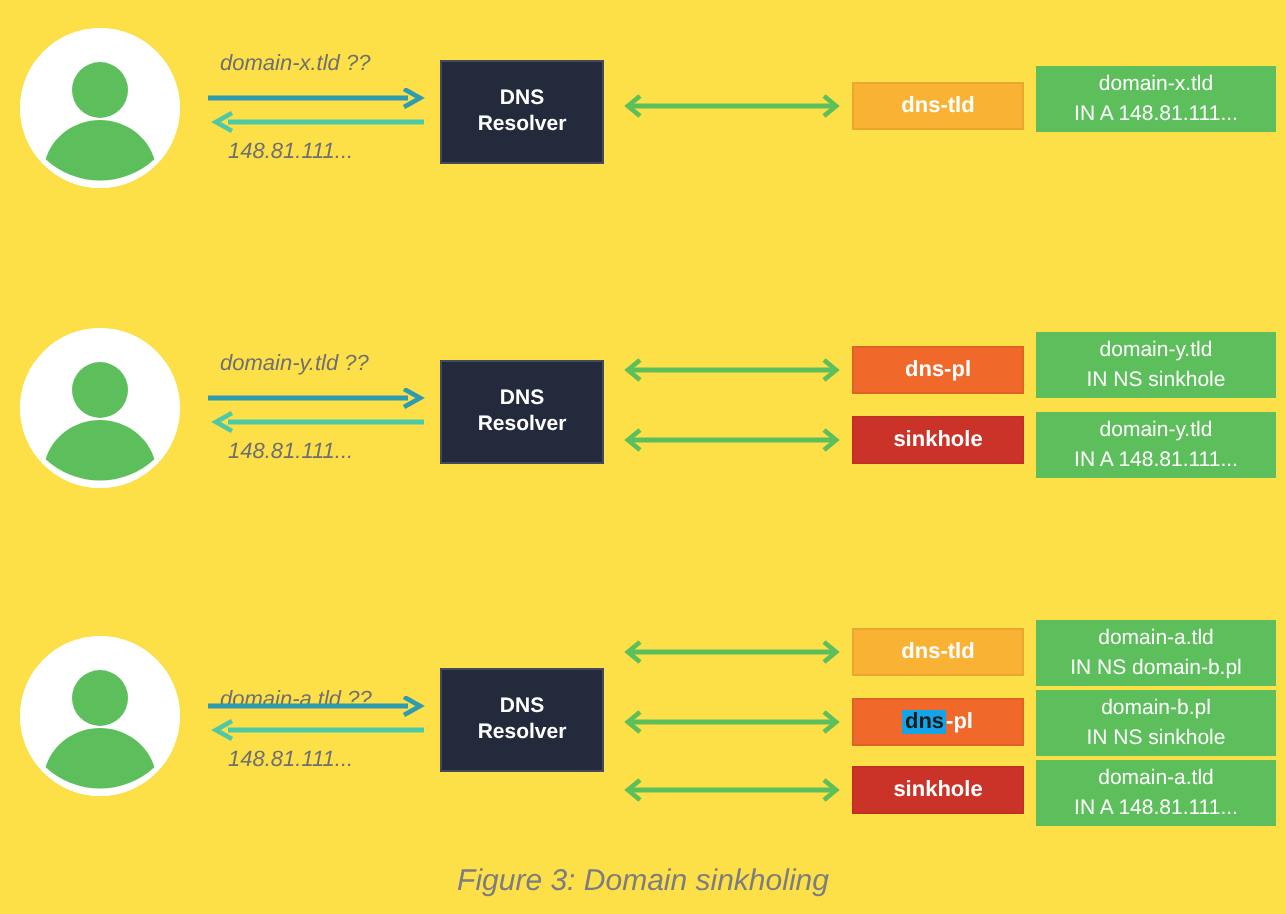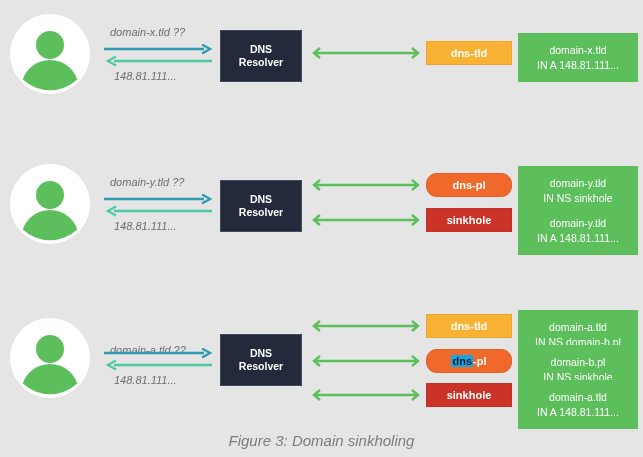--- a/index.html
+++ b/index.html
@@ -7,21 +7,21 @@
     padding: 0;
     background: #ffffff;
   }
   body {
     font-family: "Liberation Sans", sans-serif;
   }
   .canvas {
     position: relative;
     width: 643px;
     height: 457px;
-    background: #e5e5e5;
+    background: #fde047;
     overflow: hidden;
   }
 
   
   .avatar {
     position: absolute;
     width: 80px;
     height: 80px;
     border-radius: 50%;
     background: #ffffff;
@@ -78,34 +78,34 @@
     display: flex;
     align-items: center;
     justify-content: center;
     color: #ffffff;
     font-size: 11px;
     font-weight: bold;
     border: 1px solid rgba(0,0,0,0.06);
     box-sizing: border-box;
   }
   .tag.tld      { background: #f9b233; }
-  .tag.pl       { background: #f0692a; border-radius: 11px; }
+  .tag.pl       { background: #f0692a; }
   .tag.sinkhole { background: #cc3328; }
 
   .tag .sel {
     background: #14a5e8;
     color: #1b1b1b;
     padding: 0 1px;
   }
 
   
   .record {
     position: absolute;
     width: 120px;
-    height: 49px;
+    height: 33px;
     background: #5cbf5c;
     display: flex;
     flex-direction: column;
     align-items: center;
     justify-content: center;
     color: #ffffff;
     font-size: 10.5px;
     line-height: 1.35;
     text-align: center;
     box-sizing: border-box;

